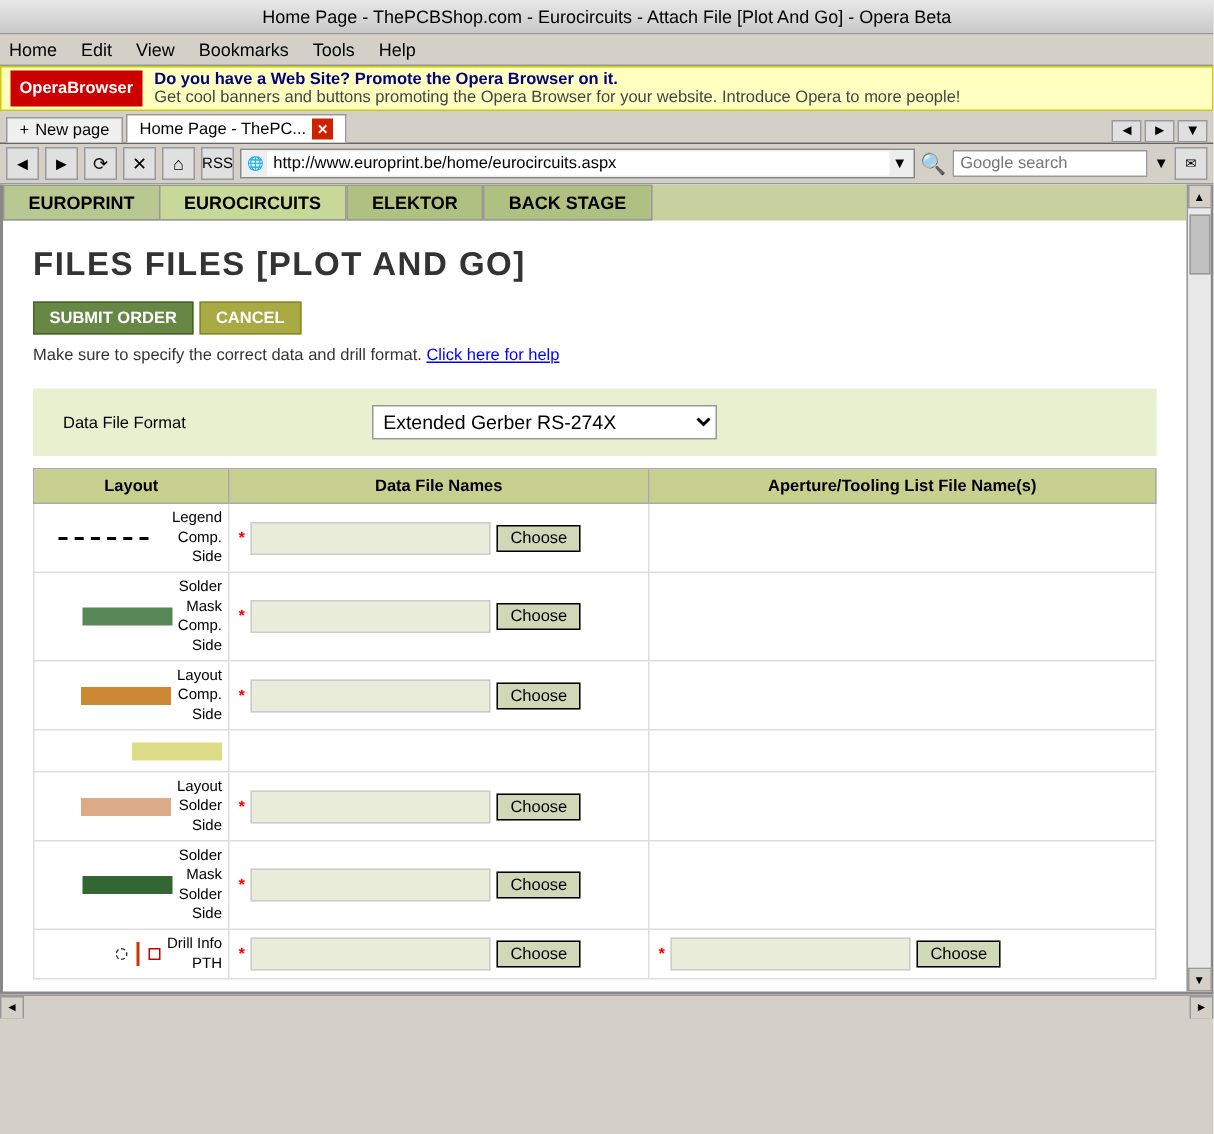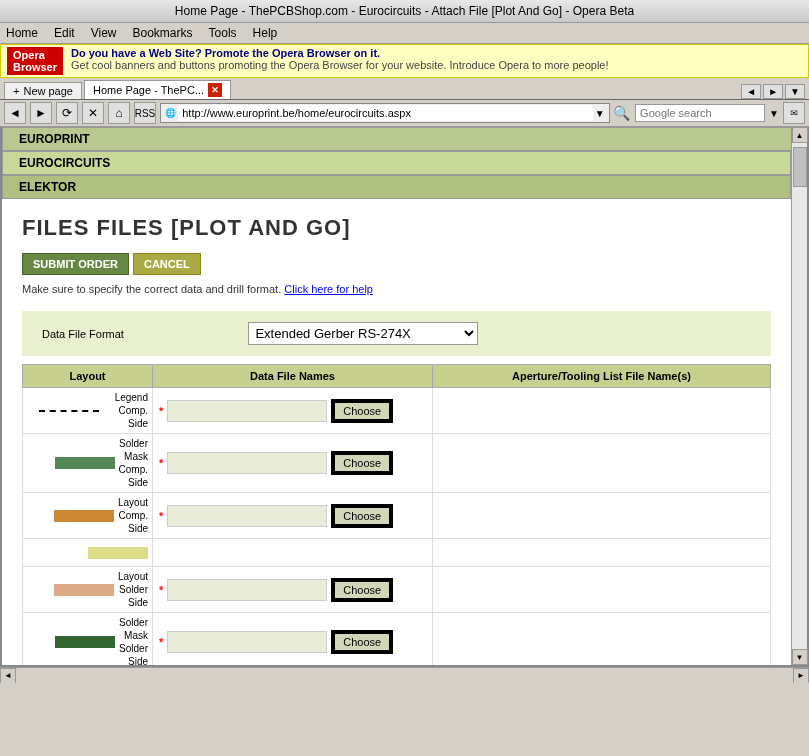--- a/index.html
+++ b/index.html
@@ -36,22 +36,22 @@
       display: flex;
       gap: 8px;
     }
     .promo-logo {
       background: #cc0000;
       color: white;
       font-size: 11px;
       font-weight: bold;
       padding: 2px 6px;
       display: flex;
-      flex-direction: column;
-      align-items: flex-start;
+      flex-direction: row;
+      align-items: center;
       min-width: 50px;
     }
     .promo-text { font-size: 11px; }
     .promo-text .line1 { font-weight: bold; color: #000080; }
     .promo-text .line2 { color: #444; }
 
     
     .tab-bar {
       background: #d4d0c8;
       display: flex;
@@ -137,21 +137,20 @@
       flex: 1;
       overflow-y: auto;
       padding: 0;
     }
 
     
     .page-tabs {
       background: #c8d0a0;
       display: flex;
       padding: 0;
-      flex-direction: column;
     }
     .page-tab {
       padding: 4px 16px;
       font-size: 12px;
       font-weight: bold;
       cursor: pointer;
       border: 1px solid #999;
       margin: 0;
     }
     .page-tab.europrint { background: #b8c890; color: #000; border-right: none; }
@@ -247,21 +246,21 @@
     .file-input {
       width: 160px;
       border: 1px solid #ccc;
       background: #e8ecd8;
       padding: 2px 4px;
       font-size: 11px;
       height: 22px;
     }
     .choose-btn {
       background: #d0d8b8;
-      border: 4px solid #000000;
+      border: 1px solid #000000;
       padding: 2px 8px;
       font-size: 11px;
       cursor: pointer;
     }
     .row-label { font-size: 10px; line-height: 1.3; }
 
     
     .scrollbar {
       width: 16px;
       background: #d4d0c8;
@@ -382,20 +381,21 @@
   <div class="nav-btn" style="font-size:9px;">✉</div>
 </div>
 
 <div class="browser-content outer-border">
   <div class="scroll-area">
 
     <div class="page-tabs">
       <div class="page-tab europrint">EUROPRINT</div>
       <div class="page-tab eurocircuits">EUROCIRCUITS</div>
       <div class="page-tab elektor">ELEKTOR</div>
+      <div class="page-tab backstage">BACK STAGE</div>
     </div>
 
     <div class="page-heading">
       <h1>FILES FILES [PLOT AND GO]</h1>
     </div>
 
     <div class="action-buttons">
       <button class="btn-submit">SUBMIT ORDER</button>
       <button class="btn-cancel">CANCEL</button>
     </div>

